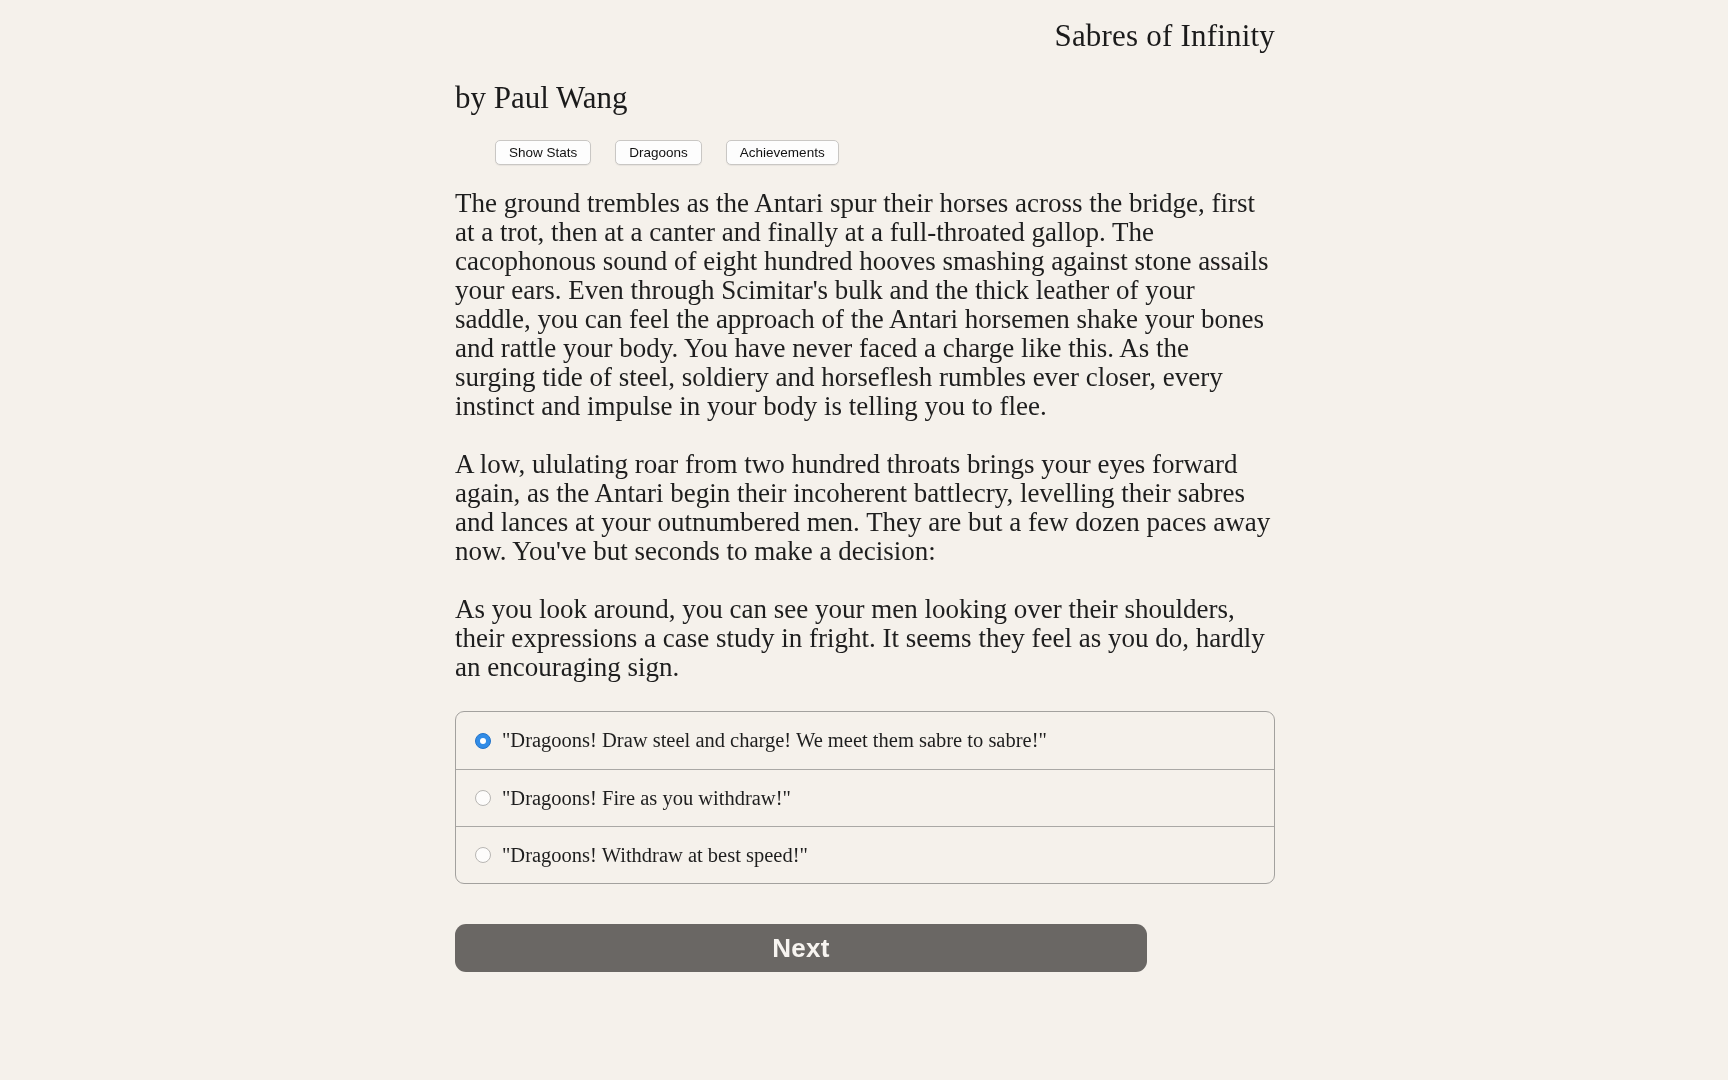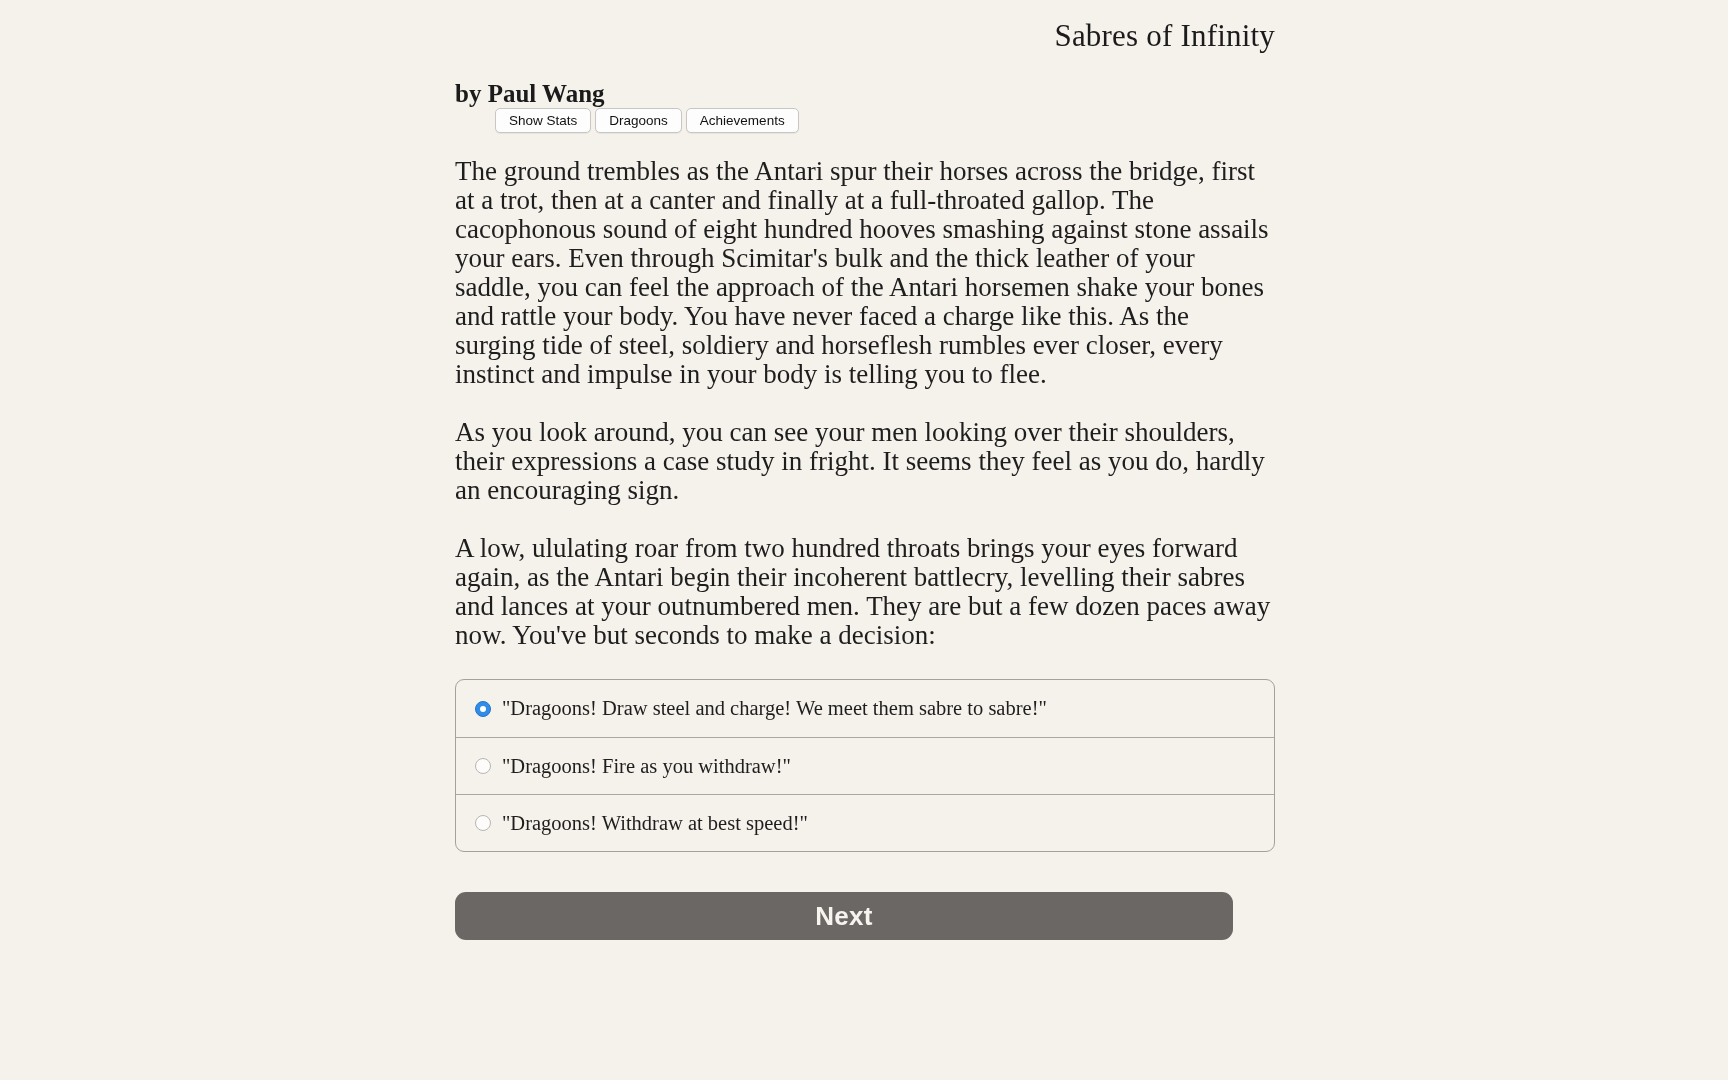--- a/index.html
+++ b/index.html
@@ -27,27 +27,28 @@
   .title {
     margin: 18px 0 0 0;
     font-size: 31px;
     font-weight: 400;
     letter-spacing: 0.2px;
     color: #1b1b1b;
     text-align: right;
   }
   .byline {
     margin: 26px 0 0 0;
-    font-size: 25px;
-    font-weight: 700;
+    font-size: 31px;
+    font-weight: 400;
     color: #1b1b1b;
   }
   .toolbar {
+    margin-top: 24px;
     display: flex;
-    gap: 4px;
+    gap: 24px;
     padding-left: 40px;
   }
   .toolbar button {
     font-family: "Liberation Sans", "DejaVu Sans", sans-serif;
     font-size: 13.5px;
     font-weight: 500;
     color: #111;
     background: #fdfdfd;
     border: 1px solid #c9c7c4;
     border-radius: 5px;
@@ -106,21 +107,21 @@
     border-radius: 50%;
     background: #ffffff;
   }
   .choice-label {
     font-size: 20.5px;
     color: #1e1e1e;
     white-space: nowrap;
   }
   .next-button {
     display: block;
-    width: 778px;
+    width: 692px;
     height: 48px;
     margin-top: 40px;
     background: #6a6764;
     border: none;
     border-radius: 11px;
     color: #f7f4f0;
     font-family: "Liberation Sans", "DejaVu Sans", sans-serif;
     font-size: 26px;
     font-weight: 700;
     letter-spacing: 0.3px;
@@ -137,22 +138,22 @@
     <div class="byline">by Paul Wang</div>
 
     <div class="toolbar">
       <button>Show Stats</button>
       <button>Dragoons</button>
       <button>Achievements</button>
     </div>
 
     <div class="story">
       <p>The ground trembles as the Antari spur their horses across the bridge, first at a trot, then at a canter and finally at a full-throated gallop. The cacophonous sound of eight hundred hooves smashing against stone assails your ears. Even through Scimitar's bulk and the thick leather of your saddle, you can feel the approach of the Antari horsemen shake your bones and rattle your body. You have never faced a charge like this. As the surging tide of steel, soldiery and horseflesh rumbles ever closer, every instinct and impulse in your body is telling you to flee.</p>
+      <p>A low, ululating roar from two hundred throats brings your eyes forward again, as the Antari begin their incoherent battlecry, levelling their sabres and lances at your outnumbered men. They are but a few dozen paces away now. You've but seconds to make a decision:</p>
       <p>As you look around, you can see your men looking over their shoulders, their expressions a case study in fright. It seems they feel as you do, hardly an encouraging sign.</p>
-      <p>A low, ululating roar from two hundred throats brings your eyes forward again, as the Antari begin their incoherent battlecry, levelling their sabres and lances at your outnumbered men. They are but a few dozen paces away now. You've but seconds to make a decision:</p>
     </div>
 
     <div class="choice-box">
       <div class="choice-row selected">
         <span class="radio"></span>
         <span class="choice-label">"Dragoons! Draw steel and charge! We meet them sabre to sabre!"</span>
       </div>
       <div class="choice-row">
         <span class="radio"></span>
         <span class="choice-label">"Dragoons! Fire as you withdraw!"</span>

